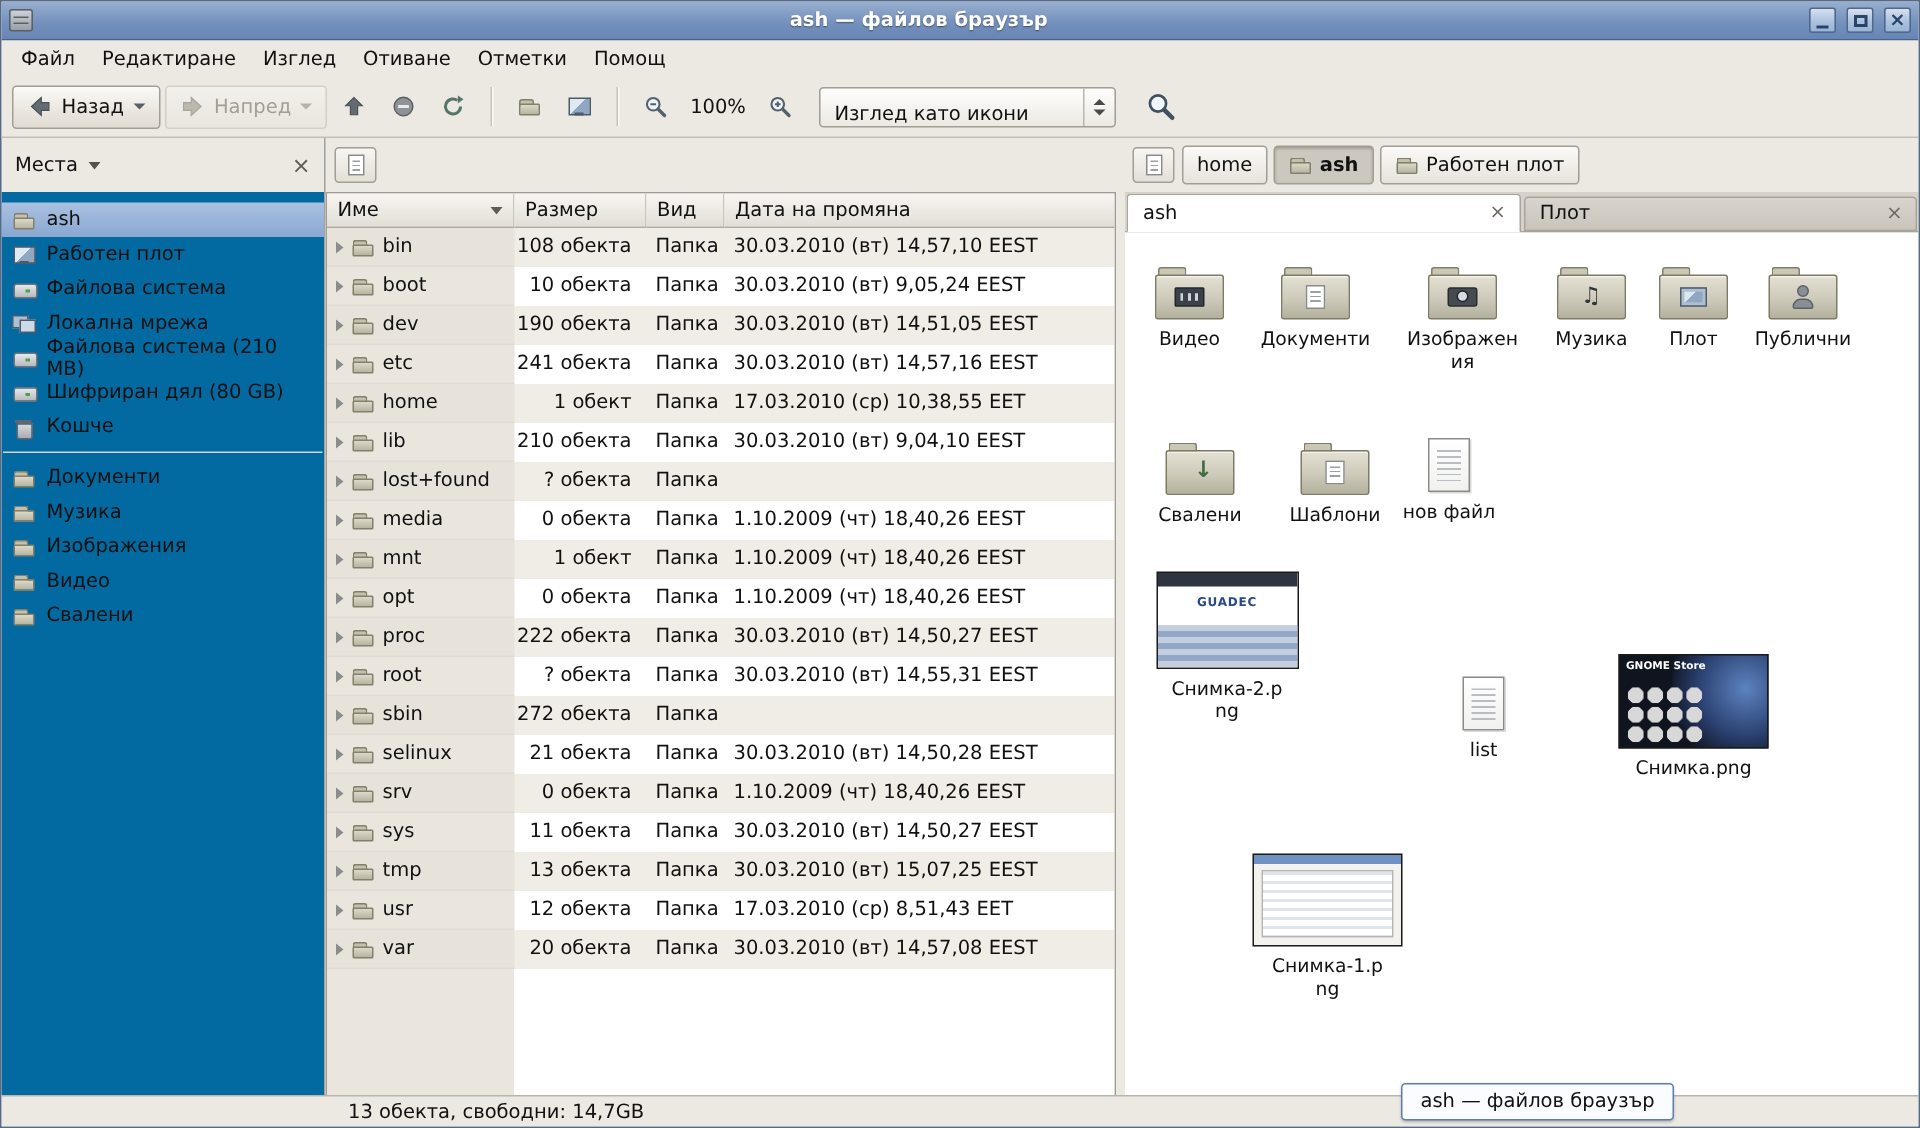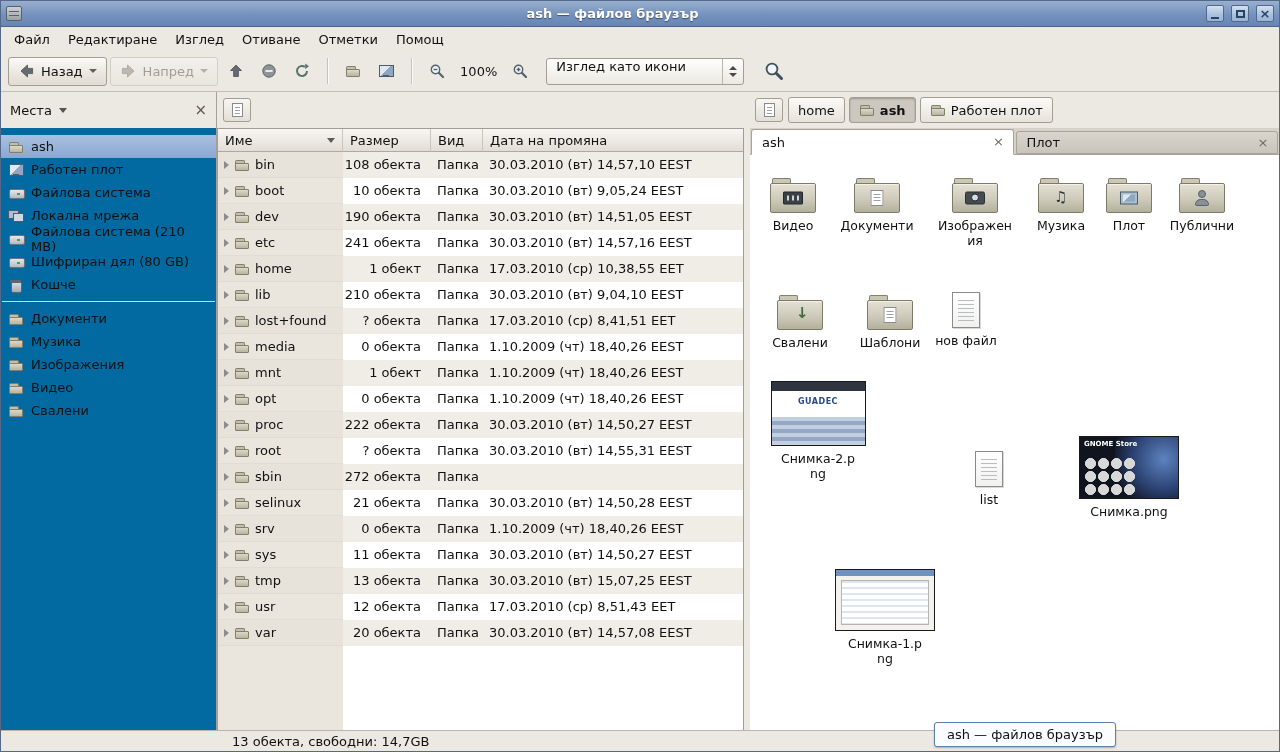--- a/index.html
+++ b/index.html
@@ -32,21 +32,21 @@
              background:#ece8e2; border-bottom:1px solid #c3bfb6; }
   button { appearance:none; border:none; background:none; font:inherit; color:inherit; display:flex; align-items:center; }
   .tb-btn { gap:6px; height:29px; padding:0 9px; border:1px solid #a29e93; border-radius:3px;
             background:linear-gradient(#fbfaf8,#eae6de 60%,#e1ddd4); }
   .tb-btn.disabled { color:#a39f96; border-color:#d3cfc6; background:linear-gradient(#f2f0eb,#e9e6df); }
   .dd-arrow { width:0; height:0; border-left:4px solid transparent; border-right:4px solid transparent; border-top:4px solid #5a6068; }
   .tb-btn.disabled .dd-arrow { border-top-color:#b5b1a8; }
   .tb-flat { width:30px; height:30px; justify-content:center; }
   .tb-sep { width:1px; height:26px; background:#c6c2b9; box-shadow:1px 0 0 #fbfaf7; margin:0 7px; flex:none; }
   .zoom-level { margin:0 5px; }
-  .combo { display:flex; align-items:flex-start; height:27px; min-width:178px; margin-left:8px; padding-left:9px;
+  .combo { display:flex; align-items:flex-end; height:27px; min-width:178px; margin-left:8px; padding-left:9px;
            border:1px solid #a29e93; border-radius:3px; background:linear-gradient(#fefefd,#ece9e2);gap:29px; }
   .combo-label { flex:1; }
   .combo-arrows { display:flex; flex-direction:column; gap:3px; align-items:center; justify-content:center;
                   align-self:stretch; padding:0 6px; border-left:1px solid #bab6ad; margin-left:7px; }
   .tri-up { width:0; height:0; border-left:4px solid transparent; border-right:4px solid transparent; border-bottom:4px solid #4a4a4a; }
   .tri-dn { width:0; height:0; border-left:4px solid transparent; border-right:4px solid transparent; border-top:4px solid #4a4a4a; }
 
   
   .ic { display:inline-block; width:16px; height:16px; position:relative; flex:none; }
   .ic-folder::before { content:""; position:absolute; left:1px; top:3px; width:8px; height:4px;
@@ -436,21 +436,20 @@
               <div class="c-date">30.03.2010 (вт) 9,04,10 EEST</div>
             </div>
             <div class="row odd">
               <div class="c-name">
                 <span class="expander"></span>
                 <span class="ic ic-folder"></span>
                 <span class="nm">lost+found</span>
               </div>
               <div class="c-size">? обекта</div>
               <div class="c-type">Папка</div>
-              <div class="c-date">17.03.2010 (ср) 8,41,51 EET</div>
             </div>
             <div class="row">
               <div class="c-name">
                 <span class="expander"></span>
                 <span class="ic ic-folder"></span>
                 <span class="nm">media</span>
               </div>
               <div class="c-size">0 обекта</div>
               <div class="c-type">Папка</div>
               <div class="c-date">1.10.2009 (чт) 18,40,26 EEST</div>

